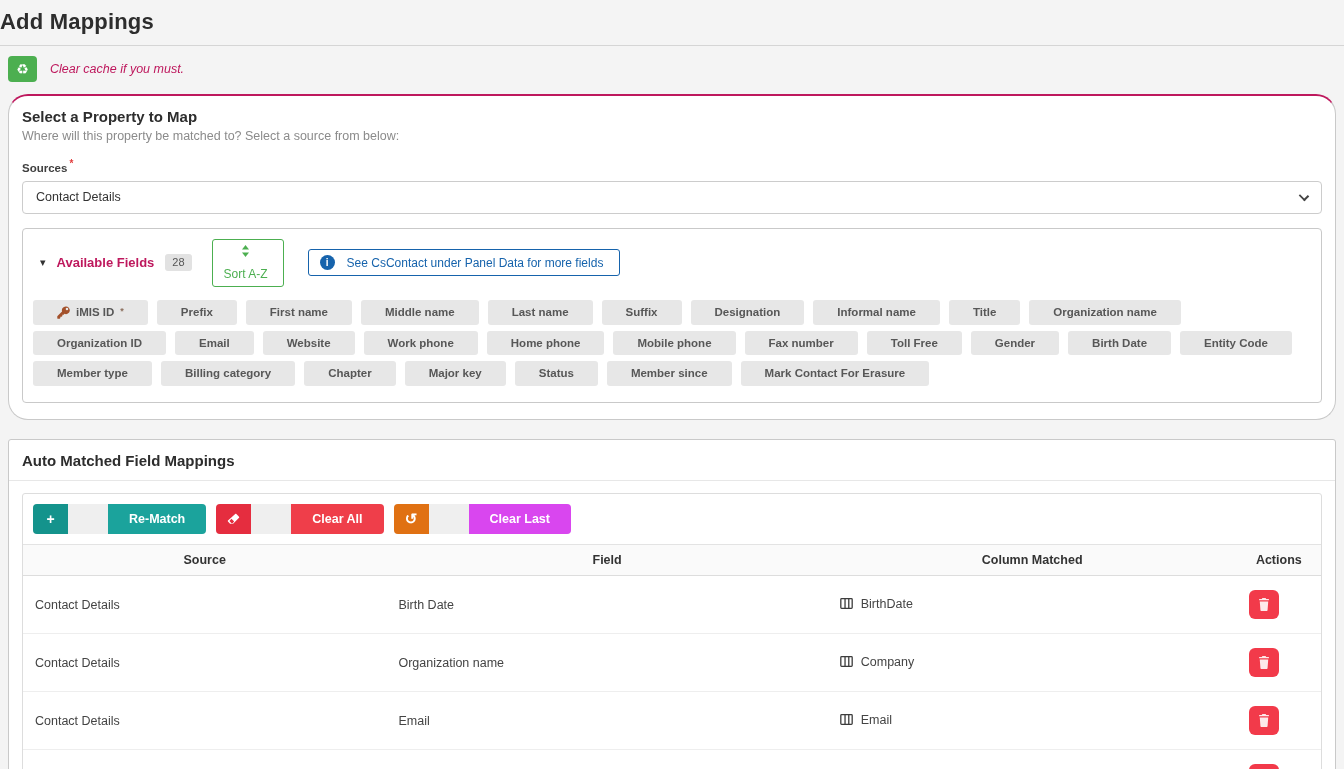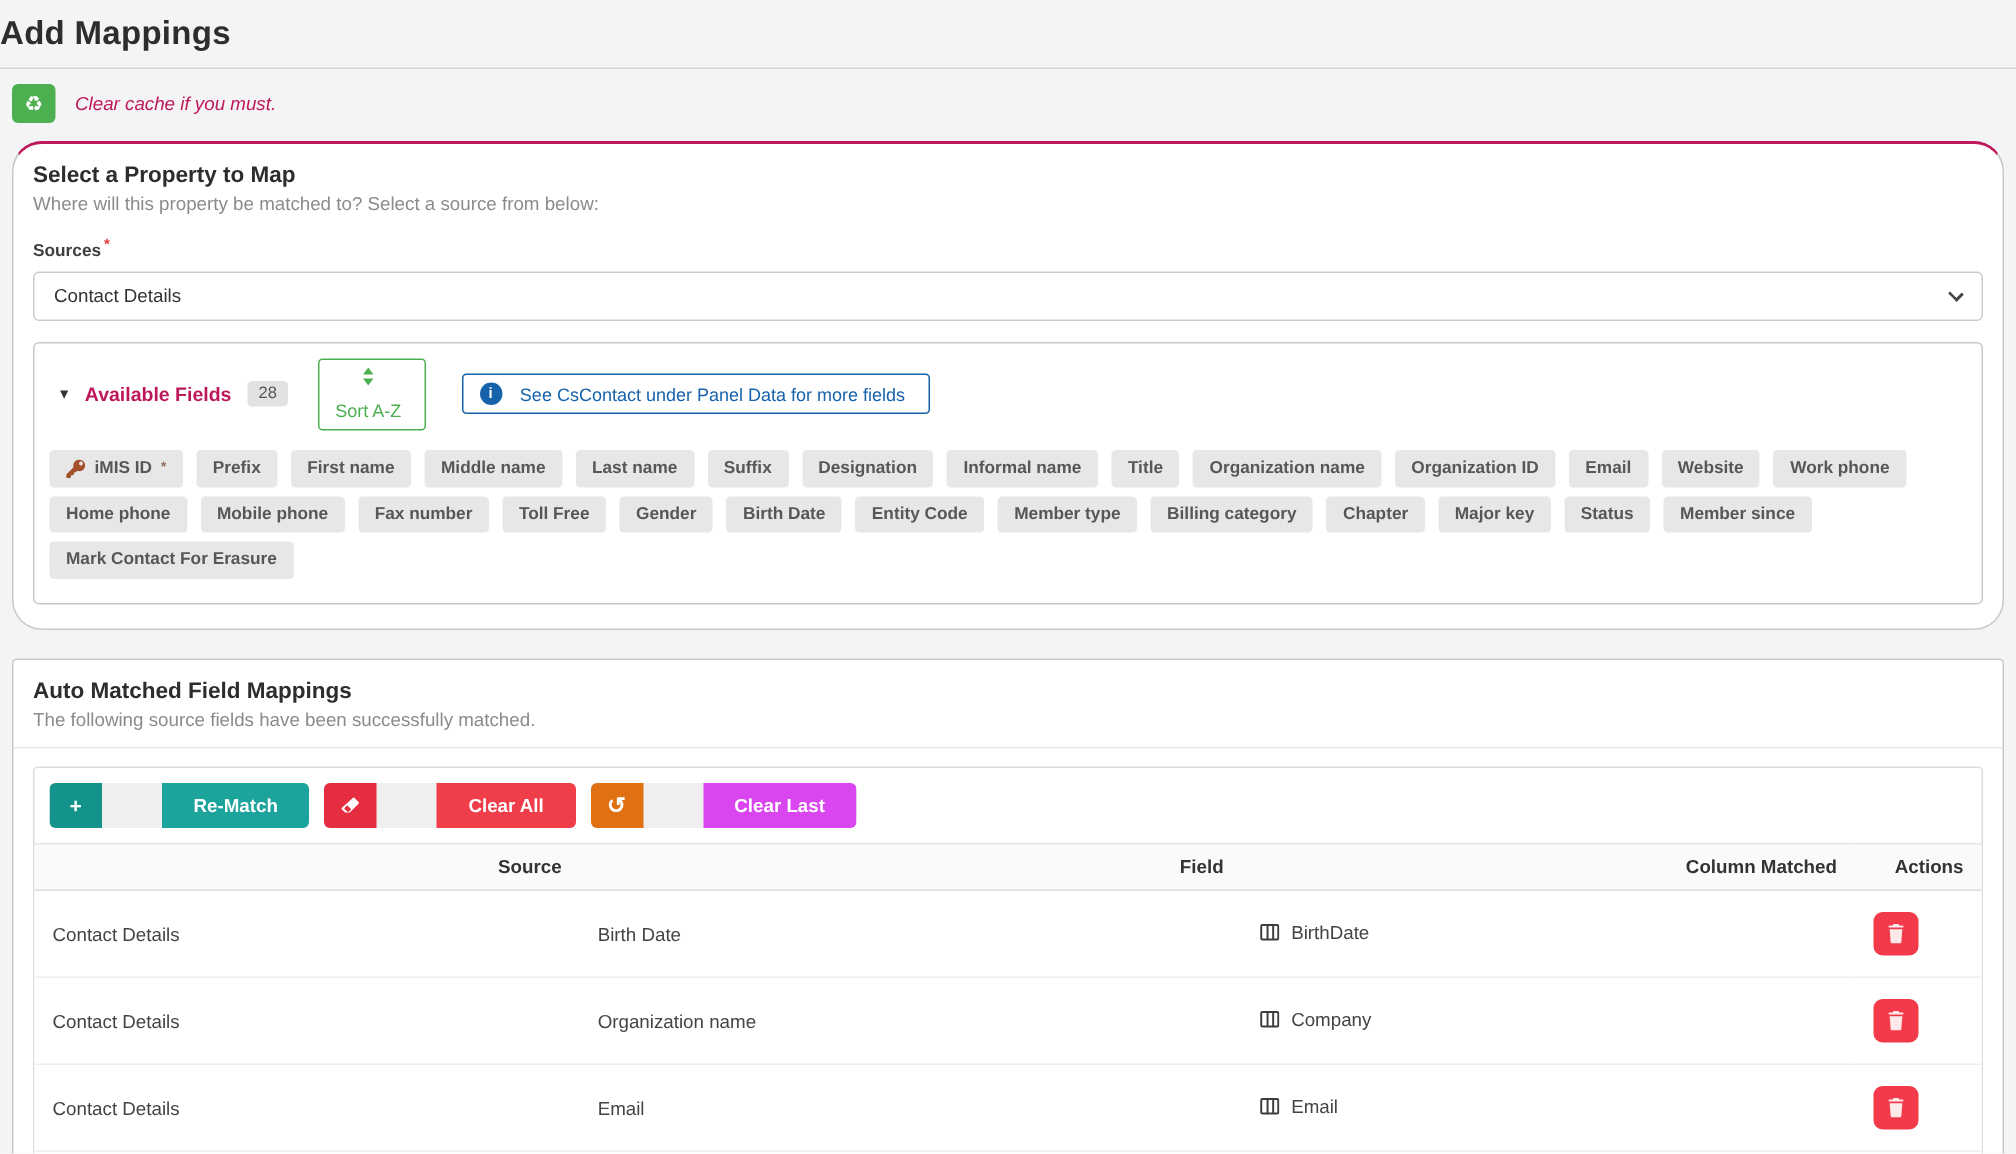--- a/index.html
+++ b/index.html
@@ -70,21 +70,21 @@
     font-family: "Liberation Sans", sans-serif;
   }
   .info-circle {
     width: 15px; height: 15px; border-radius: 50%; background: #1663ac; color: #fff;
     font-size: 10px; font-weight: 700; display: inline-flex; align-items: center; justify-content: center;
     font-style: normal;
   }
   .tags { margin-top: 13px; display: flex; flex-wrap: wrap; gap: 6px 9px; }
   .tag {
     background: #e7e7e7; color: #575757; font-size: 11.5px; font-weight: 700;
-    border-radius: 3px; padding: 6px 11px; display: inline-flex; align-items: center; gap: 6px;
+    border-radius: 3px; padding: 6px 24px; display: inline-flex; align-items: center; gap: 6px;
     cursor: pointer; line-height: 1.1;
   }
   .tag sup { color: #8a6d5c; font-size: 9px; }
   .tag svg { flex: 0 0 auto; }
 
   
   .panel-divider { border: none; border-top: 1px solid #e7e7e7; margin: 11px -13px 0; }
   .sub-box { margin-top: 12px; border: 1px solid #ddd; border-radius: 3px; padding: 10px 10px 0; }
   .toolbar { display: flex; gap: 10px; padding-bottom: 10px; }
   .seg-btn {
@@ -96,21 +96,21 @@
   .seg-btn .seg-label { display: flex; align-items: center; padding: 0 21px; margin-left: 40px; }
   .btn-rematch .seg-icon { background: #14938c; }
   .btn-rematch .seg-label { background: #1ba39c; }
   .btn-clear-all .seg-icon { background: #e52d3f; }
   .btn-clear-all .seg-label { background: #ef3e4a; }
   .btn-clear-last .seg-icon { background: #e07113; font-size: 15px; font-weight: 700; }
   .btn-clear-last .seg-label { background: #d946ef; }
 
   table.mappings { width: calc(100% + 20px); margin: 0 -10px; border-collapse: collapse; border-top: 1px solid #e3e3e3; }
   table.mappings th {
-    text-align: right; font-size: 12.5px; font-weight: 700; color: #333;
+    text-align: center; font-size: 12.5px; font-weight: 700; color: #333;
     background: #fafafa; padding: 8px 12px; border-bottom: 1px solid #ddd;
   }
   table.mappings td {
     font-size: 12.5px; color: #444; padding: 14px 12px; border-bottom: 1px solid #eee;
     background: #fff;
   }
   table.mappings tr:last-child td { border-bottom: none; }
   table.mappings th:nth-child(1), table.mappings td:nth-child(1) { width: 28%; }
   table.mappings th:nth-child(2), table.mappings td:nth-child(2) { width: 34%; }
   table.mappings th:nth-child(3), table.mappings td:nth-child(3) { width: 31.5%; }
@@ -255,21 +255,20 @@
         </span>
         <span class="tag">
           <span>Mark Contact For Erasure</span>
         </span>
       </div>
   </div>
 </div>
 
 <div class="panel">
   <h2>Auto Matched Field Mappings</h2>
-  <div class="subtitle">The following source fields have been successfully matched.</div>
   <hr class="panel-divider">
 
   <div class="sub-box">
     <div class="toolbar">
       <button class="seg-btn btn-rematch">
         <span class="seg-icon">+</span>
         <span class="seg-label">Re-Match</span>
       </button>
       <button class="seg-btn btn-clear-all">
         <span class="seg-icon">

